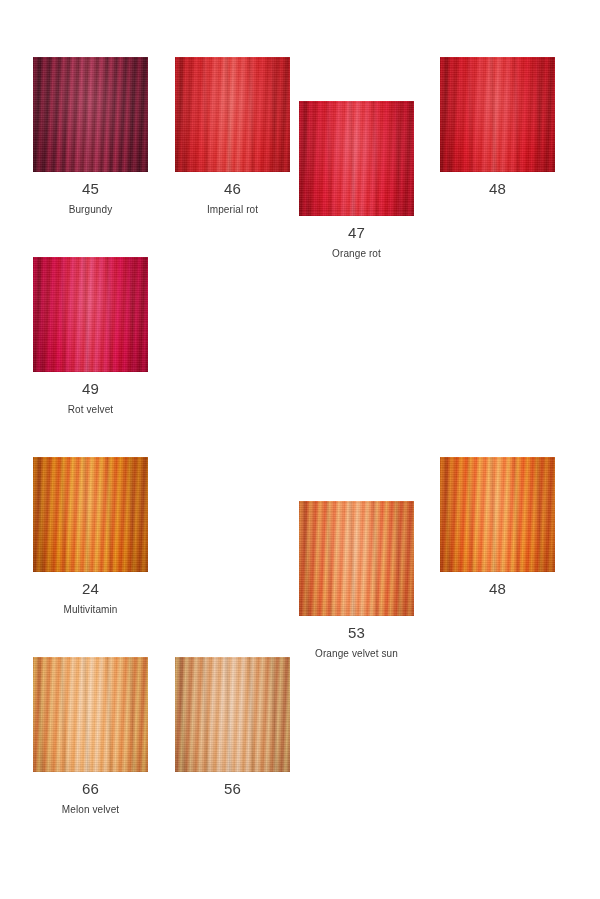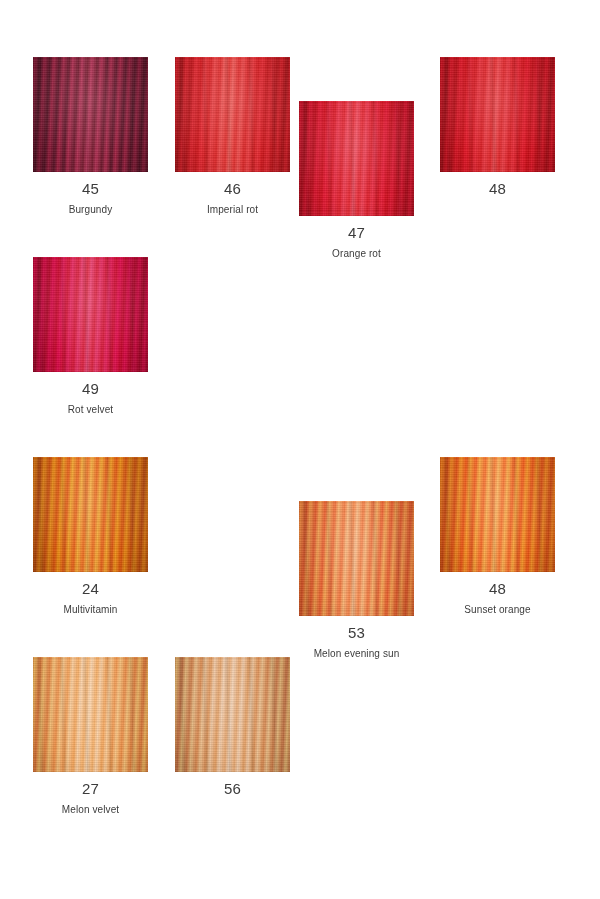--- a/index.html
+++ b/index.html
@@ -211,48 +211,47 @@
       <div class="swatch-cell col-2">
         <div class="swatch-image">
           <div class="tex-base" style="background: linear-gradient(90deg, rgb(209, 97, 42) 0%, rgb(240, 128, 63) 22%, rgb(251, 165, 109) 48%, rgb(240, 128, 63) 74%, rgb(209, 97, 42) 100%);"></div>
           <div class="tex-strands"></div>
           <div class="tex-strands2"></div>
           <div class="tex-weave"></div>
           <div class="tex-shade"></div>
         </div>
         <div class="swatch-caption">
           <div class="swatch-number">53</div>
-          <div class="swatch-name">Melon evening sun</div>
+          <div class="swatch-name">Orange velvet sun</div>
         </div>
       </div>
       <div class="swatch-cell col-3">
         <div class="swatch-image">
           <div class="tex-base" style="background: linear-gradient(90deg, rgb(201, 86, 16) 0%, rgb(242, 114, 27) 22%, rgb(253, 154, 75) 48%, rgb(242, 114, 27) 74%, rgb(201, 86, 16) 100%);"></div>
           <div class="tex-strands"></div>
           <div class="tex-strands2"></div>
           <div class="tex-weave"></div>
           <div class="tex-shade"></div>
         </div>
         <div class="swatch-caption">
           <div class="swatch-number">48</div>
-          <div class="swatch-name">Sunset orange</div>
         </div>
       </div>
     </div>
     <div class="swatch-row row-3">
       <div class="swatch-cell col-0">
         <div class="swatch-image">
           <div class="tex-base" style="background: linear-gradient(90deg, rgb(213, 134, 63) 0%, rgb(243, 168, 97) 22%, rgb(251, 198, 144) 48%, rgb(243, 168, 97) 74%, rgb(213, 134, 63) 100%);"></div>
           <div class="tex-strands"></div>
           <div class="tex-strands2"></div>
           <div class="tex-weave"></div>
           <div class="tex-shade"></div>
         </div>
         <div class="swatch-caption">
-          <div class="swatch-number">27</div>
+          <div class="swatch-number">66</div>
           <div class="swatch-name">Melon velvet</div>
         </div>
       </div>
       <div class="swatch-cell col-1">
         <div class="swatch-image">
           <div class="tex-base" style="background: linear-gradient(90deg, rgb(194, 130, 76) 0%, rgb(227, 163, 108) 22%, rgb(240, 192, 150) 48%, rgb(227, 163, 108) 74%, rgb(194, 130, 76) 100%);"></div>
           <div class="tex-strands"></div>
           <div class="tex-strands2"></div>
           <div class="tex-weave"></div>
           <div class="tex-shade"></div>

